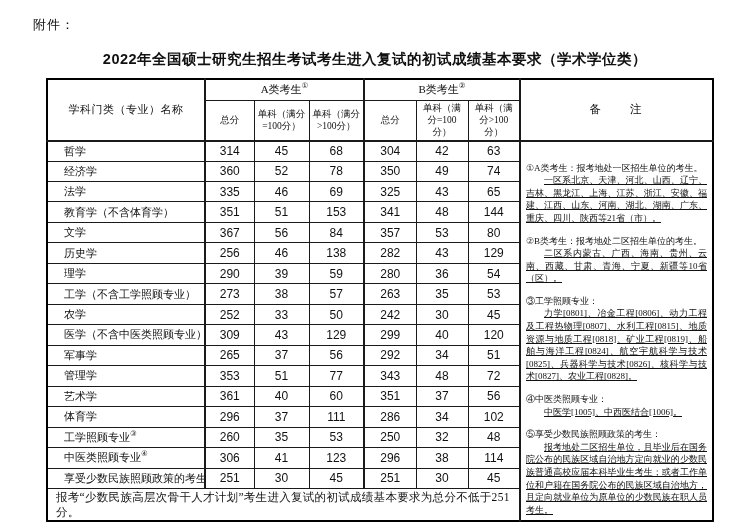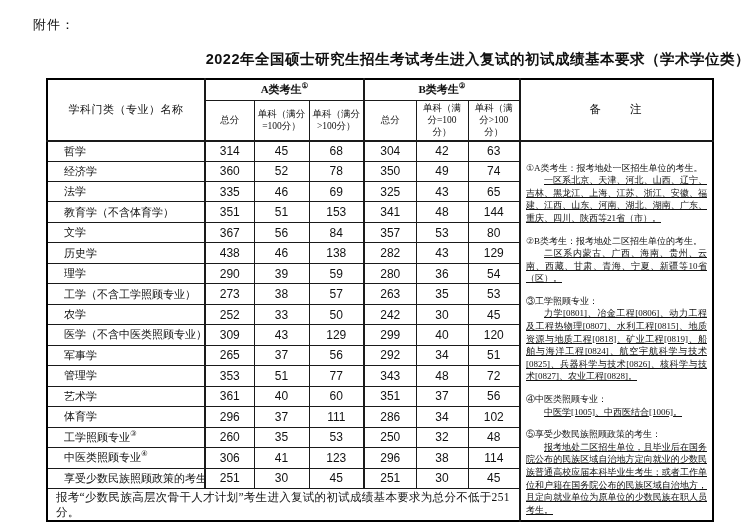--- a/index.html
+++ b/index.html
@@ -11,21 +11,21 @@
     color: #111;
     overflow: hidden;
   }
   .attachment {
     position: absolute; left: 33px; top: 16px;
     font-size: 13px; font-family: Liberation Sans, sans-serif;
     letter-spacing: 1px;
   }
   .doc-title {
     position: absolute; left: 0; top: 50px; width: 100%;
-    text-align: right;
+    text-align: center;
     font-size: 14.5px; font-weight: bold;
     font-family: "Liberation Sans", sans-serif;
     letter-spacing: 0.5px;
   }
   table.score-table {
     position: absolute; left: 46px; top: 78px;
     width: 666px;
     border-collapse: collapse;
     table-layout: fixed;
     border: 2.5px solid #000;
@@ -43,21 +43,21 @@
   .score-table thead tr.sub-row th,
   .score-table thead th.span2 { border-bottom-width: 2px; }
 
   .score-table tr.hdr-row  { height: 21px; }
   .score-table tr.sub-row  { height: 31px; }
   .score-table tbody tr    { height: 19.7px; }
   .score-table tr.footer-row { height: 30px; }
 
   .score-table th { font-weight: normal; }
   th.subj-h { font-size: 11px; letter-spacing: 0.5px; }
-  th.grp    { font-size: 11px; font-weight: bold; }
+  th.grp    { font-size: 11px; }
   th.grp sup, td.subj sup {
     font-size: 7.5px; vertical-align: super; line-height: 0;
   }
   th.sub {
     font-size: 9.5px; line-height: 1.3; padding: 1px 2px;
   }
   th.remarks-h { font-size: 11.5px; font-weight: normal; letter-spacing: 2px; }
 
   td.subj {
     text-align: left; font-size: 11px; padding-left: 16px;
@@ -169,21 +169,21 @@
       <td class="subj"><span>文学</span><sup></sup></td>
       <td class="num bl">367</td>
       <td class="num">56</td>
       <td class="num">84</td>
       <td class="num bl">357</td>
       <td class="num">53</td>
       <td class="num">80</td>
     </tr>
     <tr>
       <td class="subj"><span>历史学</span><sup></sup></td>
-      <td class="num bl">438</td>
+      <td class="num bl">256</td>
       <td class="num">46</td>
       <td class="num">138</td>
       <td class="num bl">282</td>
       <td class="num">43</td>
       <td class="num">129</td>
     </tr>
     <tr>
       <td class="subj"><span>理学</span><sup></sup></td>
       <td class="num bl">290</td>
       <td class="num">39</td>

